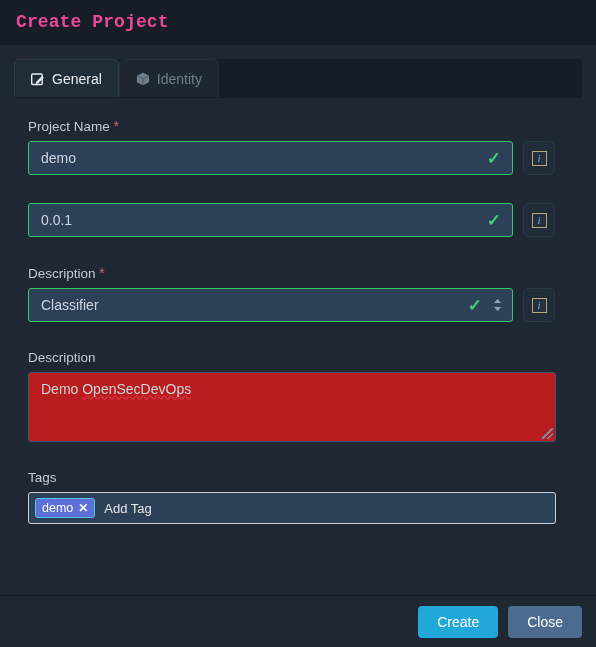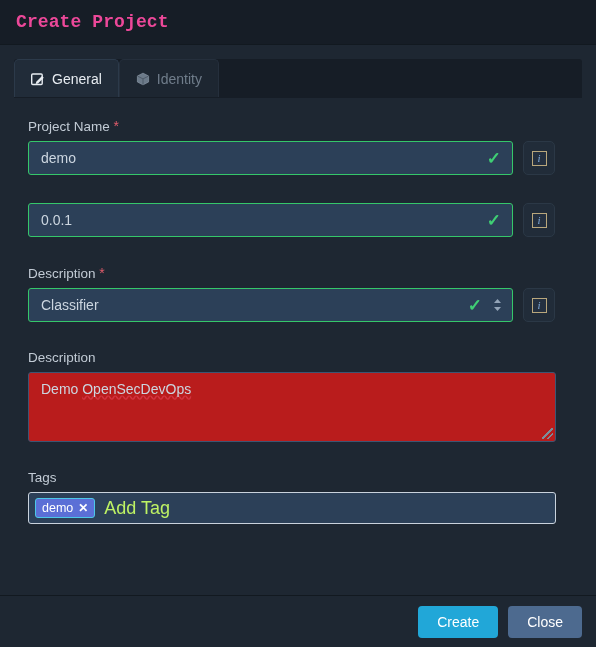--- a/index.html
+++ b/index.html
@@ -194,21 +194,21 @@
     gap: 5px;
     background: #5b6fd6;
     border: 1px solid #4cc7e8;
     border-radius: 3px;
     color: #ffffff;
     font-size: 12.5px;
     padding: 2px 6px;
     line-height: 14px;
   }
   .tag-x { font-size: 12px; font-weight: bold; cursor: pointer; }
-  .tag-placeholder { color: #bef264; font-size: 18px; }
+  .tag-placeholder { color: #e5e5e5; font-size: 13px; }
   
   .modal-footer {
     flex: 0 0 52px;
     height: 52px;
     background: #1e2732;
     border-top: 1px solid #121920;
     display: flex;
     align-items: center;
     justify-content: flex-end;
     padding: 0 14px;

